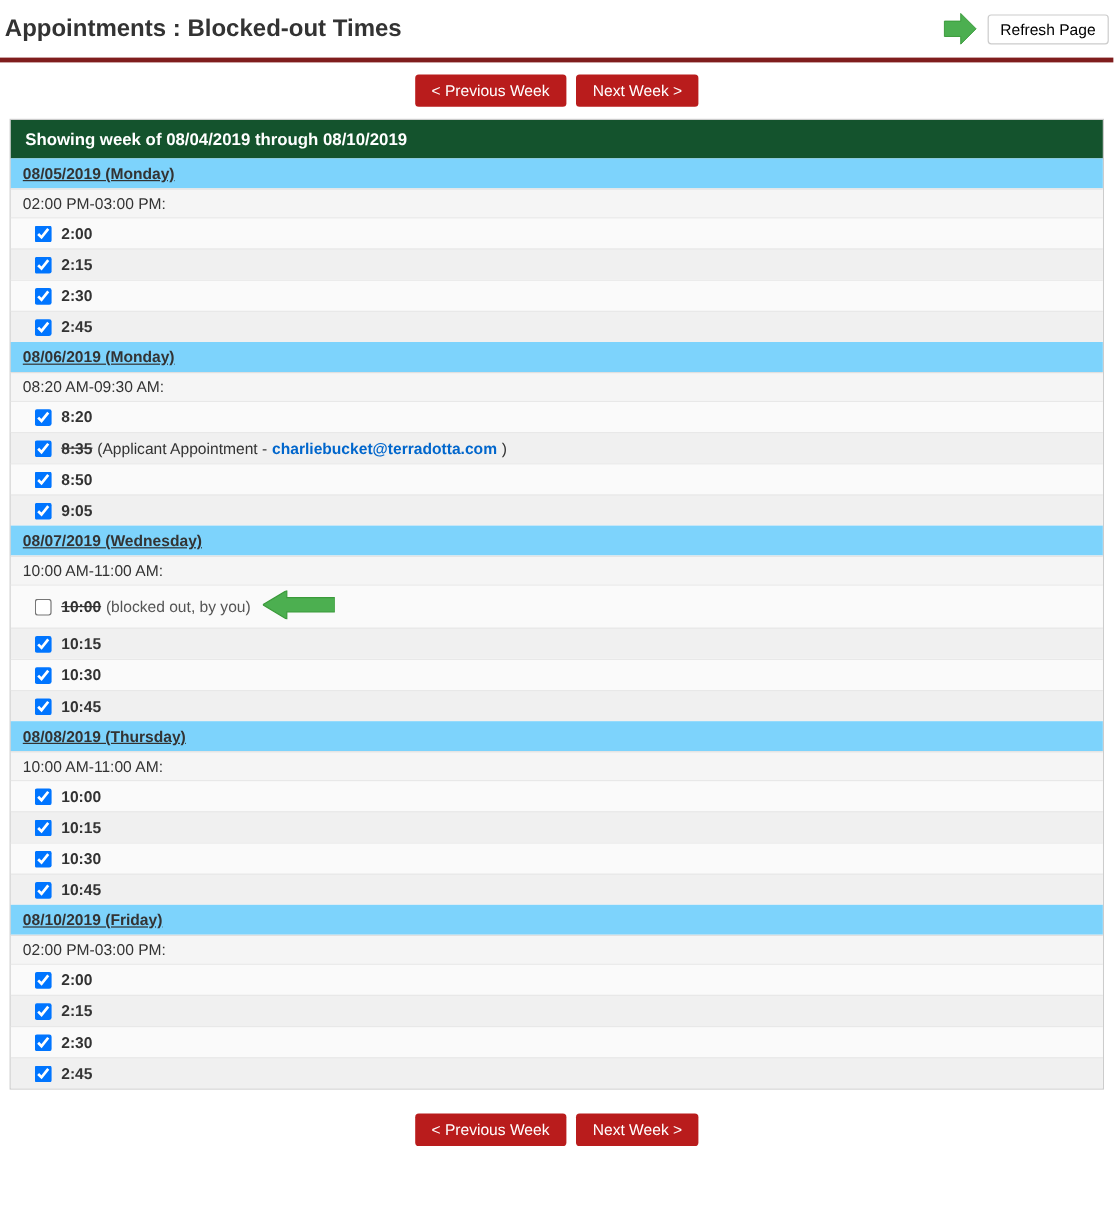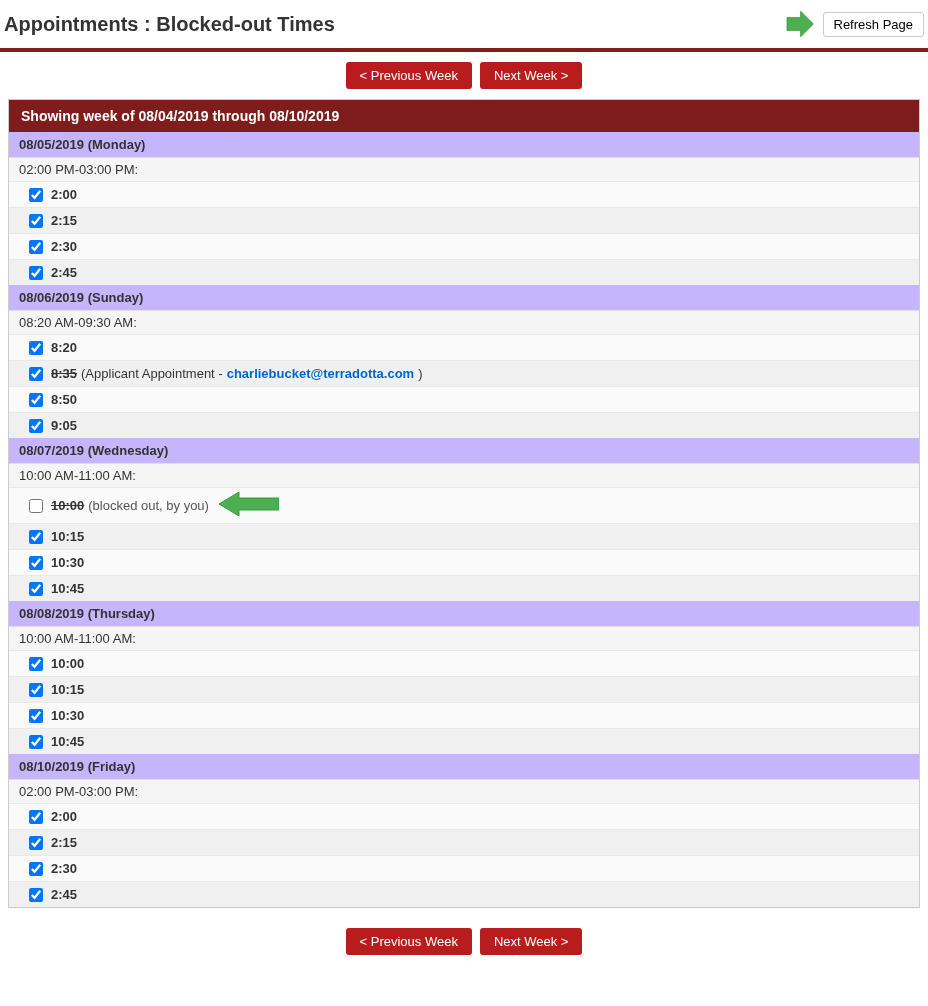--- a/index.html
+++ b/index.html
@@ -56,32 +56,33 @@
       font-size: 13px;
       border-radius: 3px;
     }
 
     .main-container {
       margin: 0 8px 10px 8px;
       border: 1px solid #ccc;
     }
 
     .week-header {
-      background: #7f1d1d;
+      background: #14532d;
       color: #fff;
       padding: 8px 12px;
       font-size: 14px;
       font-weight: bold;
     }
 
     .day-header {
-      background: #c4b5fd;
+      background: #7dd3fc;
       padding: 5px 10px;
       font-weight: bold;
       font-size: 13px;
+      text-decoration: underline;
     }
 
     .time-range-header {
       padding: 4px 10px;
       font-size: 13px;
       background: #f5f5f5;
       border-top: 1px solid #e0e0e0;
     }
 
     .time-slot {
@@ -170,21 +171,21 @@
         <span class="time-label">2:15</span>
       </div>
       <div class="time-slot">
         <input type="checkbox" checked="" style="">
         <span class="time-label">2:30</span>
       </div>
       <div class="time-slot">
         <input type="checkbox" checked="" style="">
         <span class="time-label">2:45</span>
       </div>
-      <div class="day-header">08/06/2019 (Sunday)</div>
+      <div class="day-header">08/06/2019 (Monday)</div>
       <div class="time-range-header">08:20 AM-09:30 AM:</div>
       <div class="time-slot">
         <input type="checkbox" checked="" style="">
         <span class="time-label">8:20</span>
       </div>
       <div class="time-slot">
         <input type="checkbox" checked="" style="">
         <span class="time-label strikethrough">8:35</span>
         <span class="appt-text"> (Applicant Appointment - </span>
         <a class="appt-link" href="#">charliebucket@terradotta.com</a>

